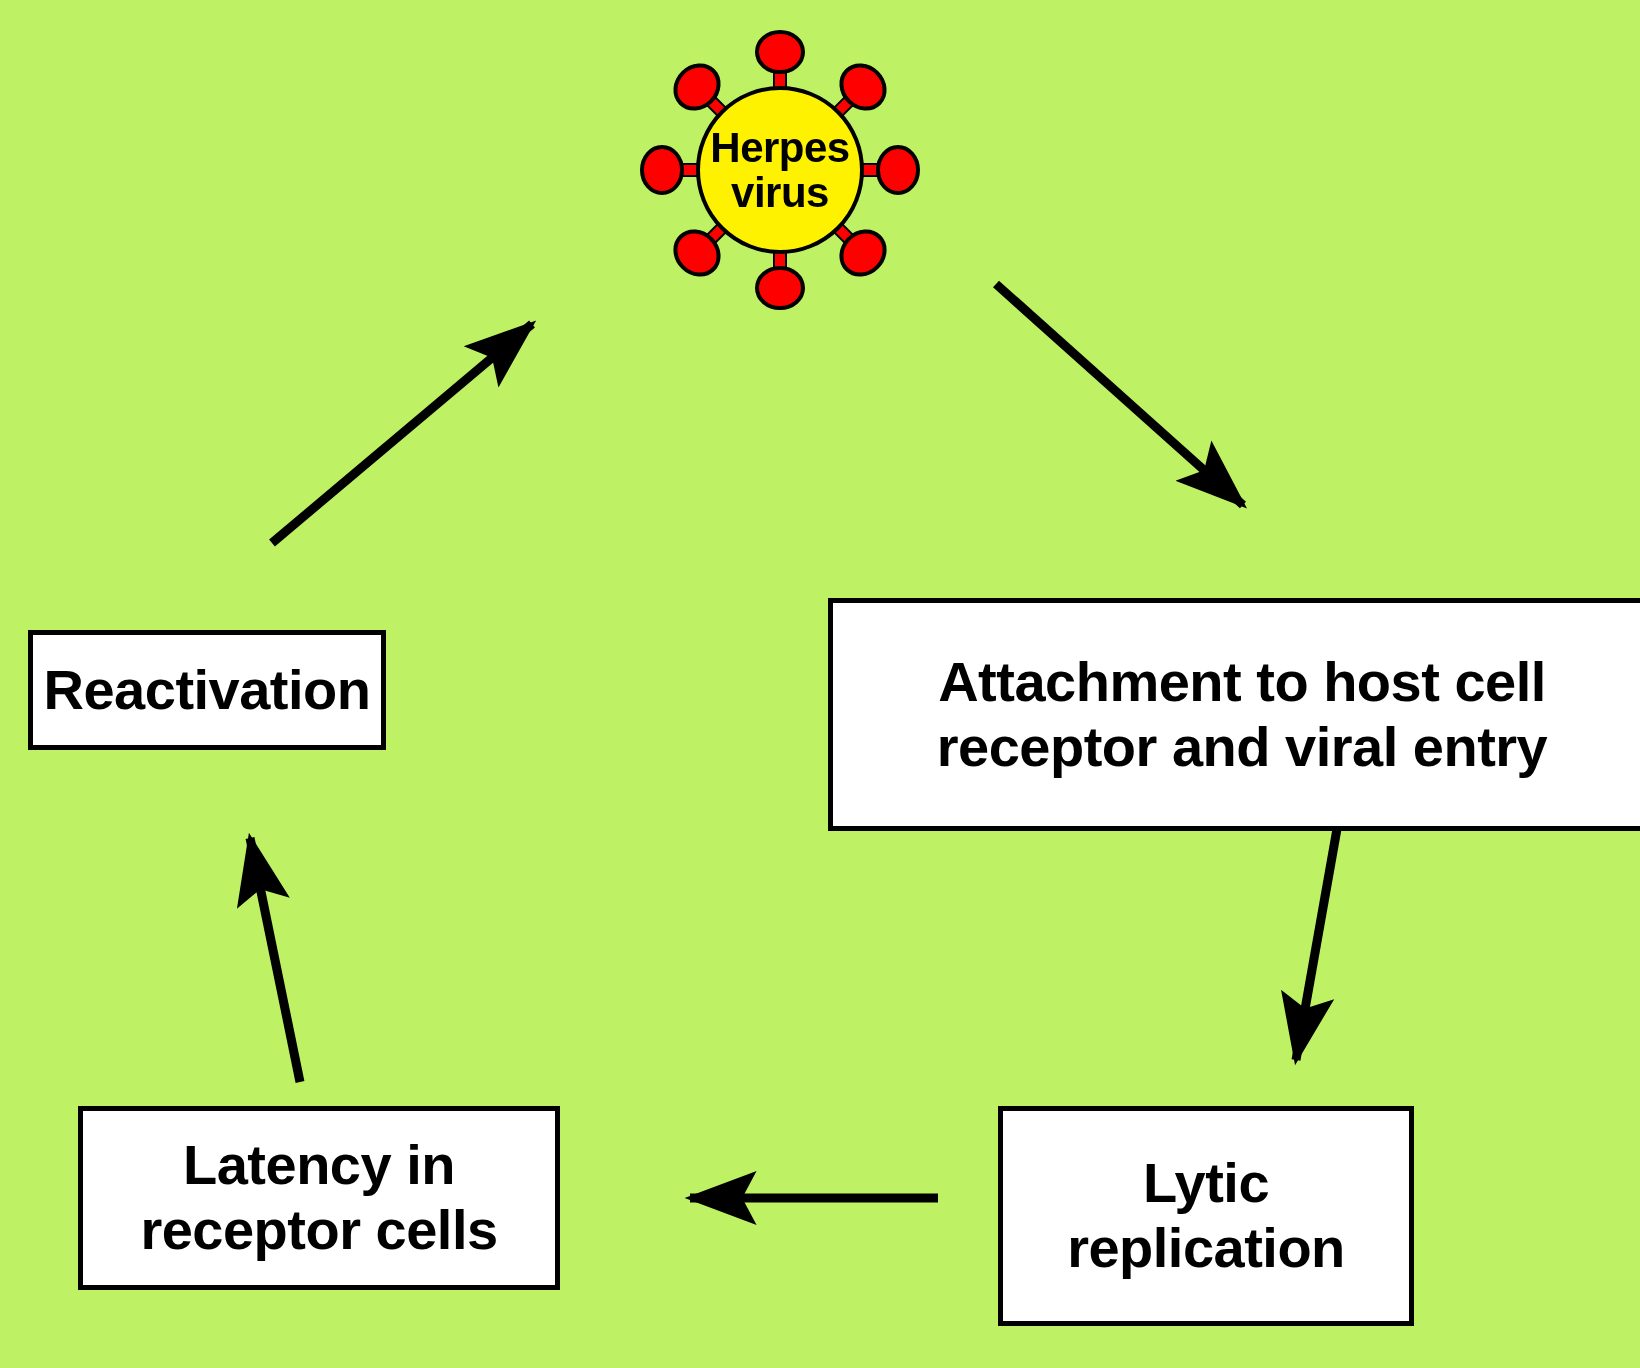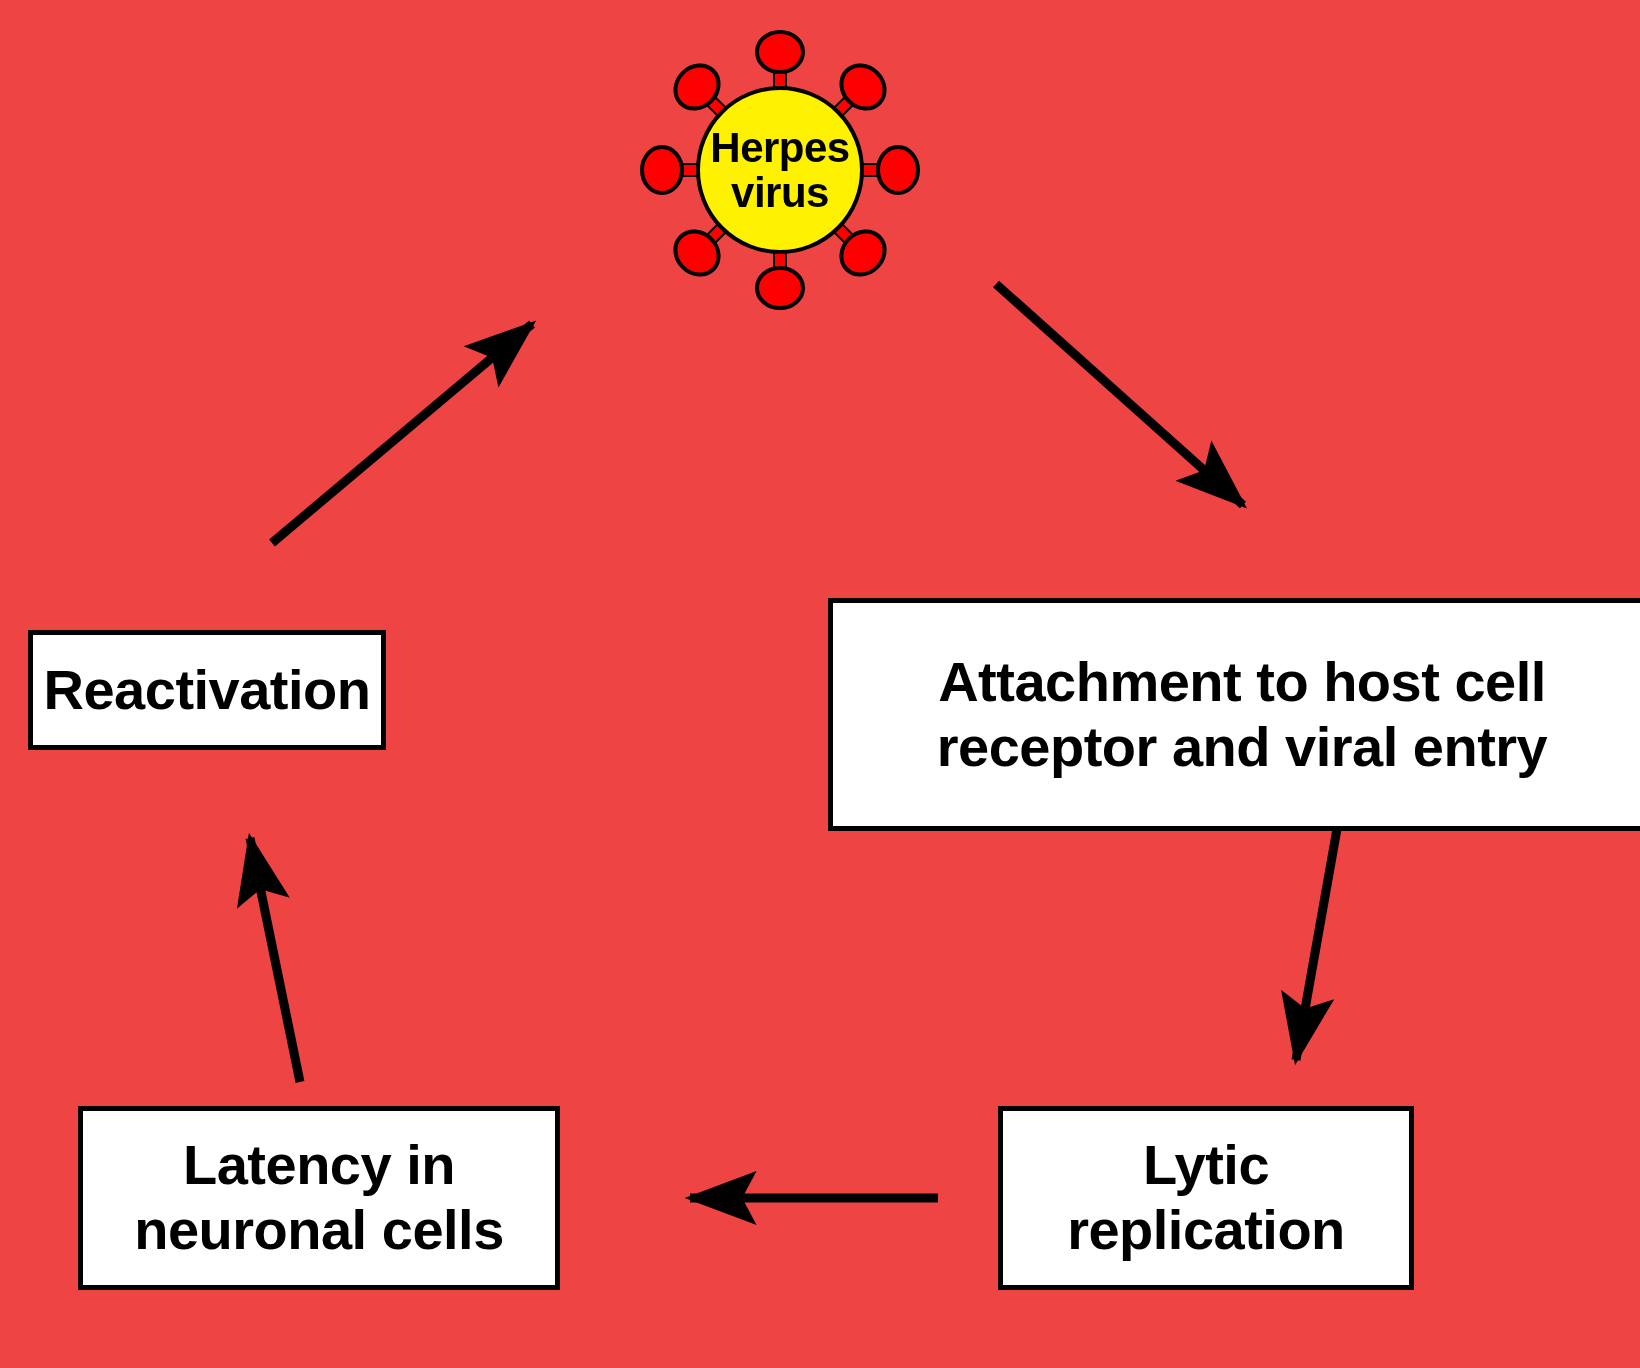--- a/index.html
+++ b/index.html
@@ -7,21 +7,21 @@
     padding: 0;
     background: #ffffff;
   }
   body {
     font-family: "Liberation Sans", sans-serif;
   }
   #canvas {
     position: relative;
     width: 1640px;
     height: 1368px;
-    background: #ef4444;
+    background: #bef264;
     overflow: hidden;
   }
   #arrow-layer {
     position: absolute;
     left: 0;
     top: 0;
     width: 1640px;
     height: 1368px;
     pointer-events: none;
   }
@@ -52,21 +52,21 @@
     left: 828px; top: 598px;  width: 828px; height: 233px;
   }
   #box-attachment .node-label { font-size: 56px; }
 
   #box-latency {
     left: 78px;  top: 1106px; width: 482px; height: 184px;
   }
   #box-latency .node-label { font-size: 56px; }
 
   #box-lytic {
-    left: 998px; top: 1106px; width: 416px; height: 184px;
+    left: 998px; top: 1106px; width: 416px; height: 220px;
   }
   #box-lytic .node-label { font-size: 56px; }
 
   
   #virus-icon {
     position: absolute;
     left: 620px;
     top: 10px;
     width: 320px;
     height: 320px;
@@ -174,21 +174,21 @@
     <span class="node-label">Reactivation</span>
   </div>
 
   <div class="node-box" id="box-attachment">
     <span class="node-label">Attachment to host cell
 receptor and viral entry</span>
   </div>
 
   <div class="node-box" id="box-latency">
     <span class="node-label">Latency in
-neuronal cells</span>
+receptor cells</span>
   </div>
 
   <div class="node-box" id="box-lytic">
     <span class="node-label">Lytic
 replication</span>
   </div>
 
 </div>
 
 </body></html>

